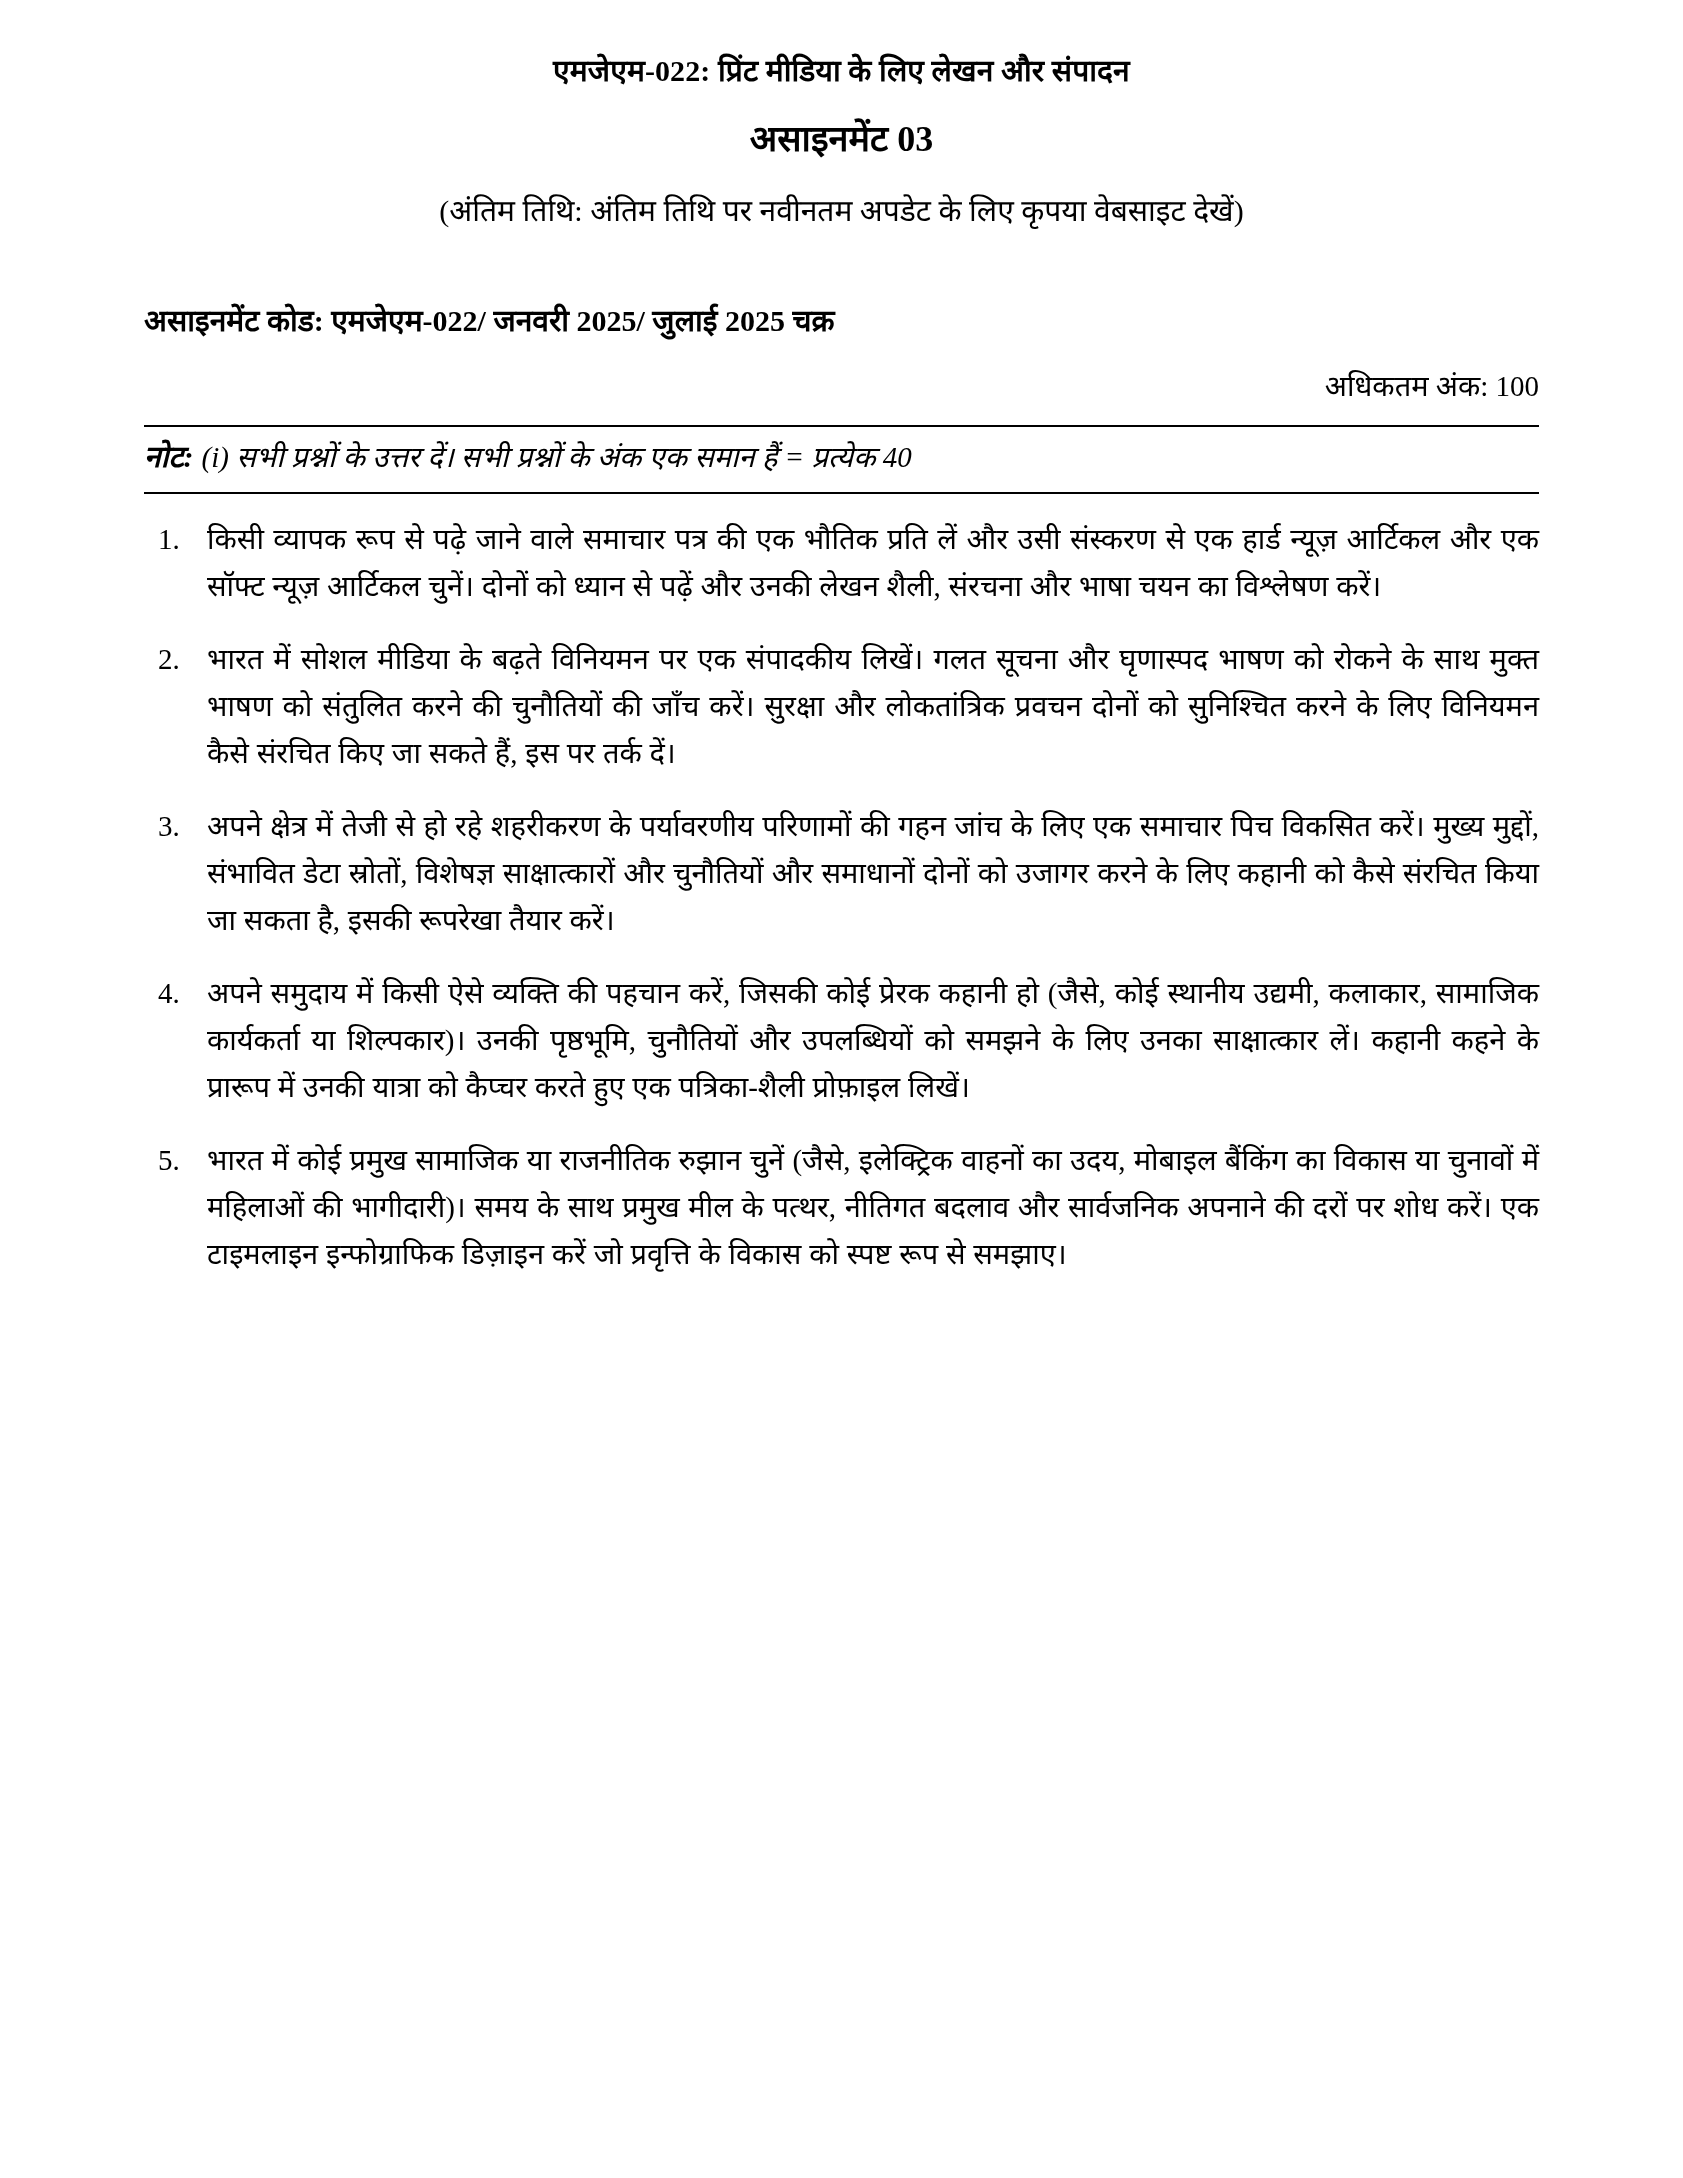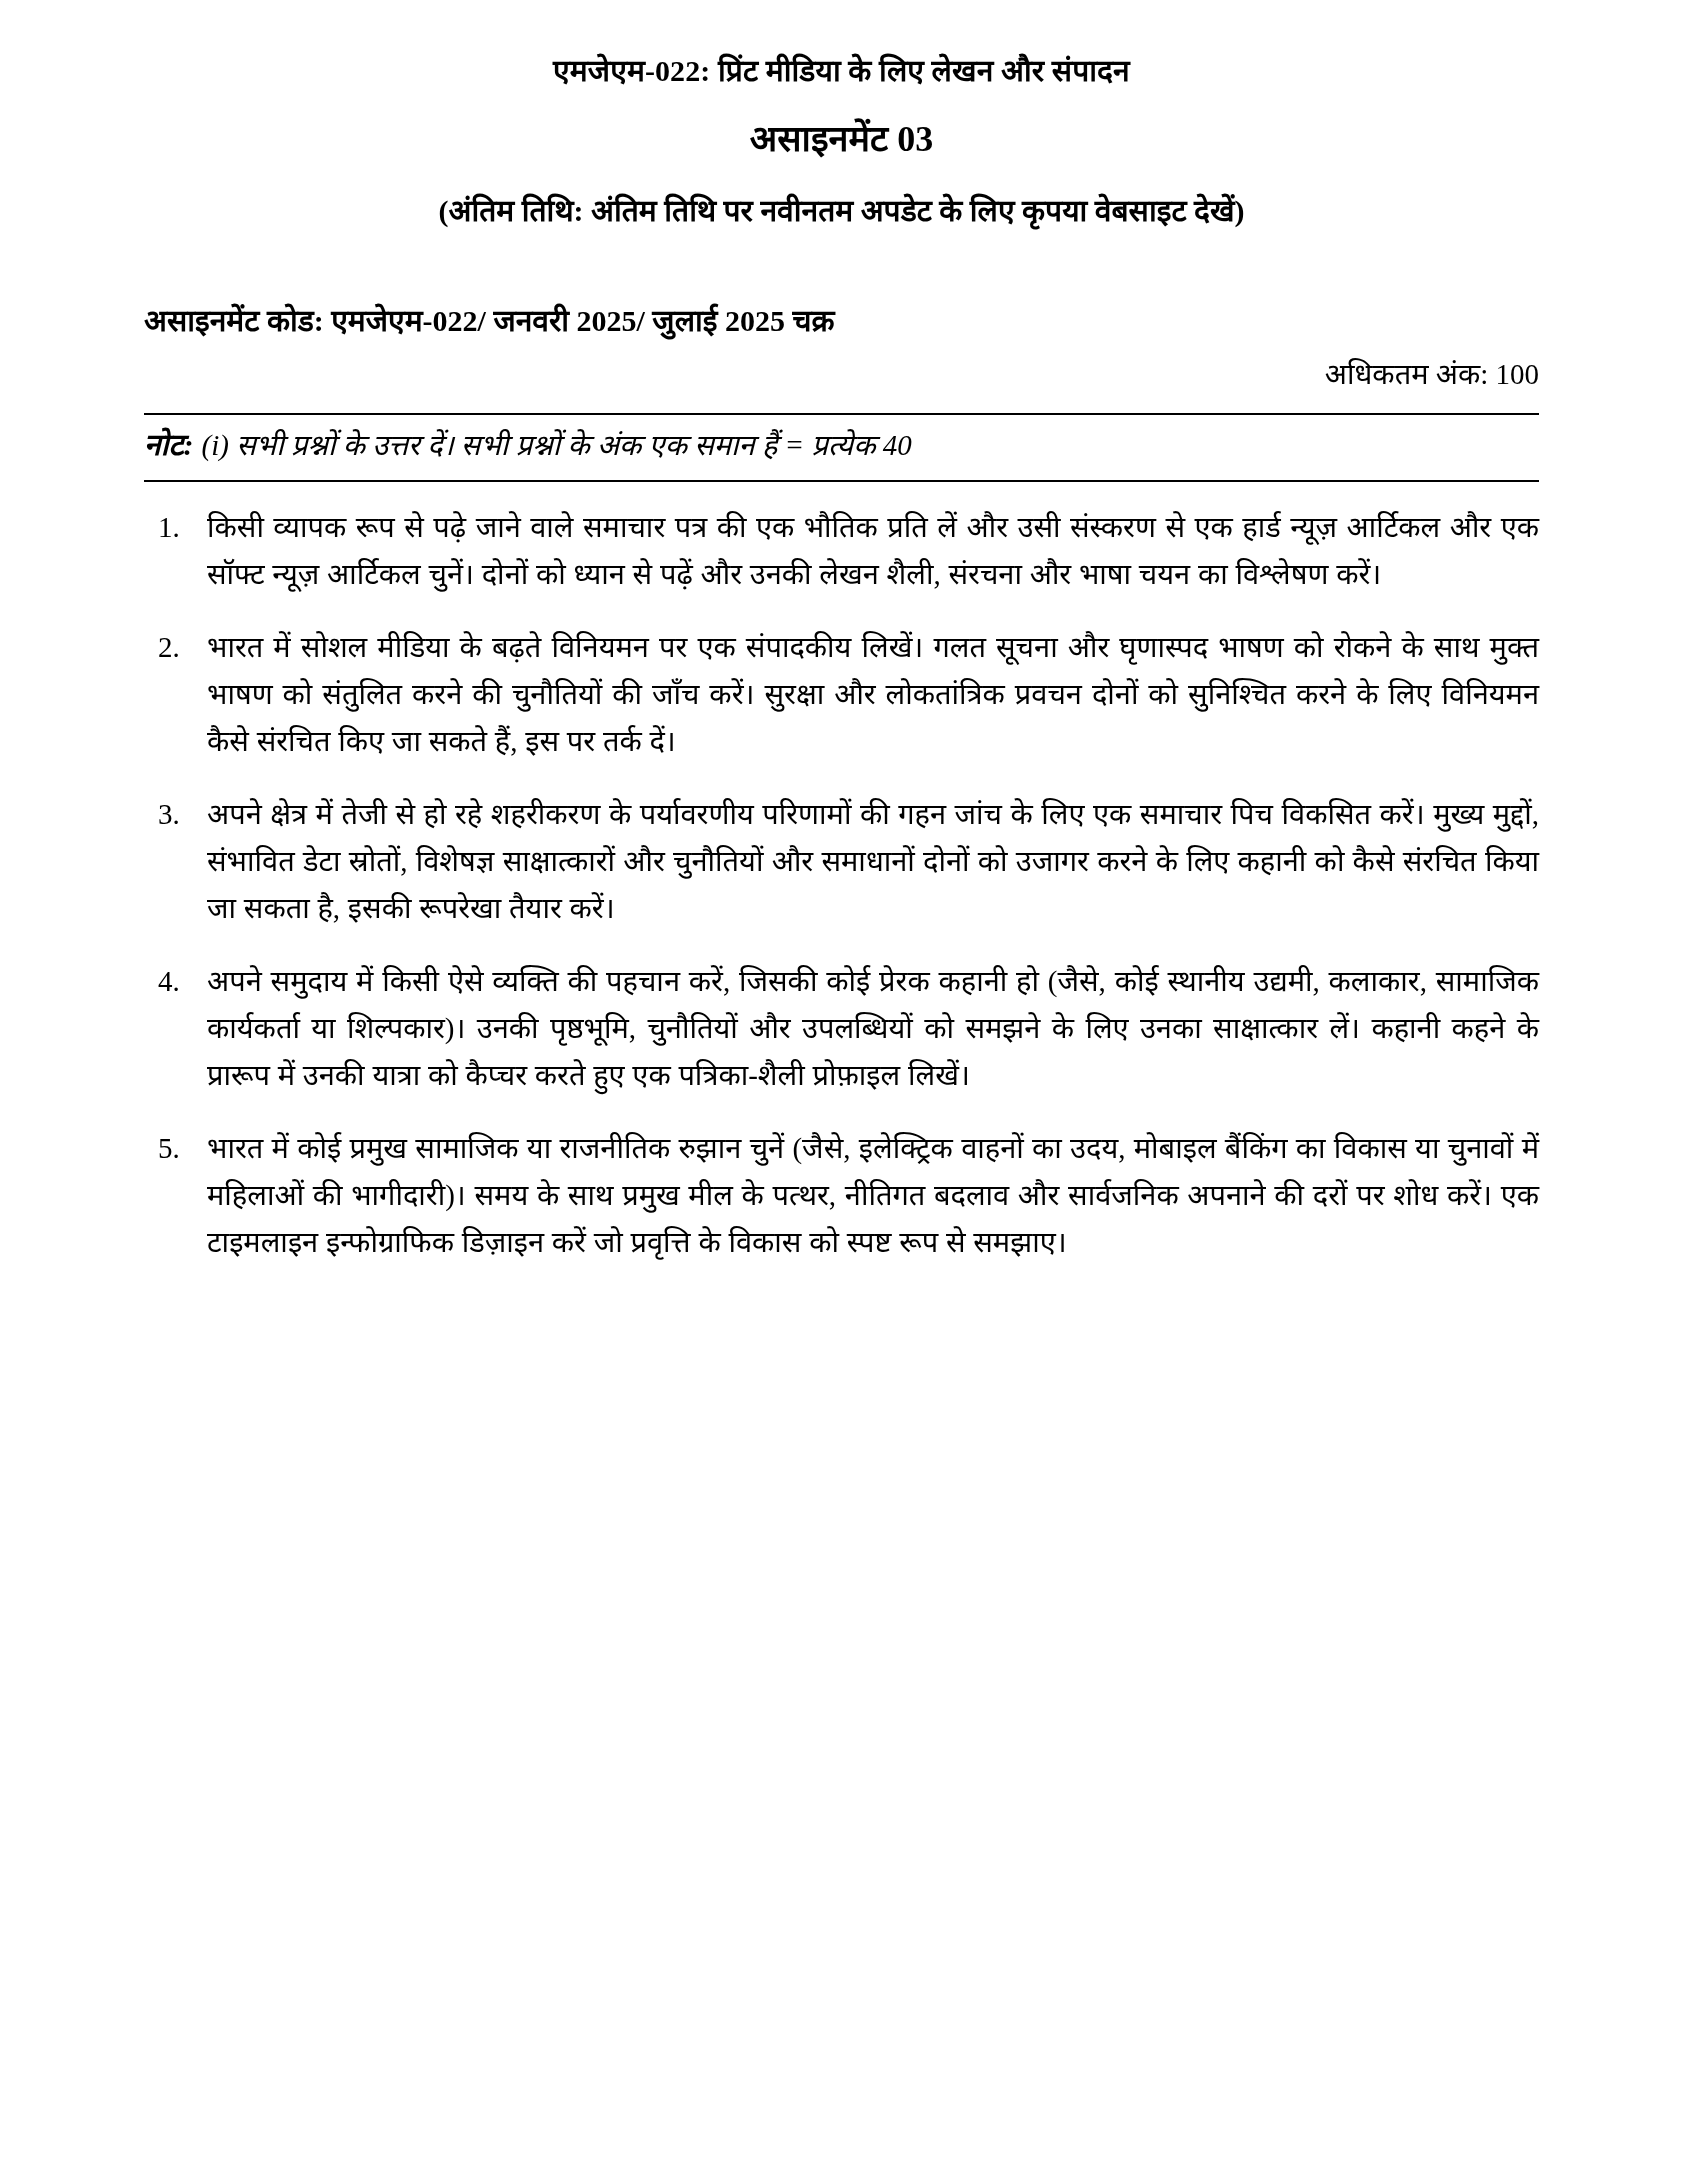--- a/index.html
+++ b/index.html
@@ -40,35 +40,35 @@
     text-align: center;
   }
   .assignment-no {
     font-size: 36px;
     font-weight: bold;
     line-height: 1.30;
     margin: 0 0 28px 0;
   }
   .due-note {
     font-size: 30px;
-    font-weight: bold;
+    font-weight: normal;
     line-height: 1.30;
     margin: 0;
   }
 
   
   .meta-block {
     margin-top: 71px;
   }
   .assignment-code {
     font-size: 30px;
     font-weight: bold;
     text-align: left;
     line-height: 1.3;
-    margin: 0 0 12px 0;
+    margin: 0 0 24px 0;
   }
   .meta-right {
     text-align: right;
     font-size: 29px;
     line-height: 1.55;
     font-weight: normal;
   }
   .meta-right .meta-line {
     display: block;
   }

